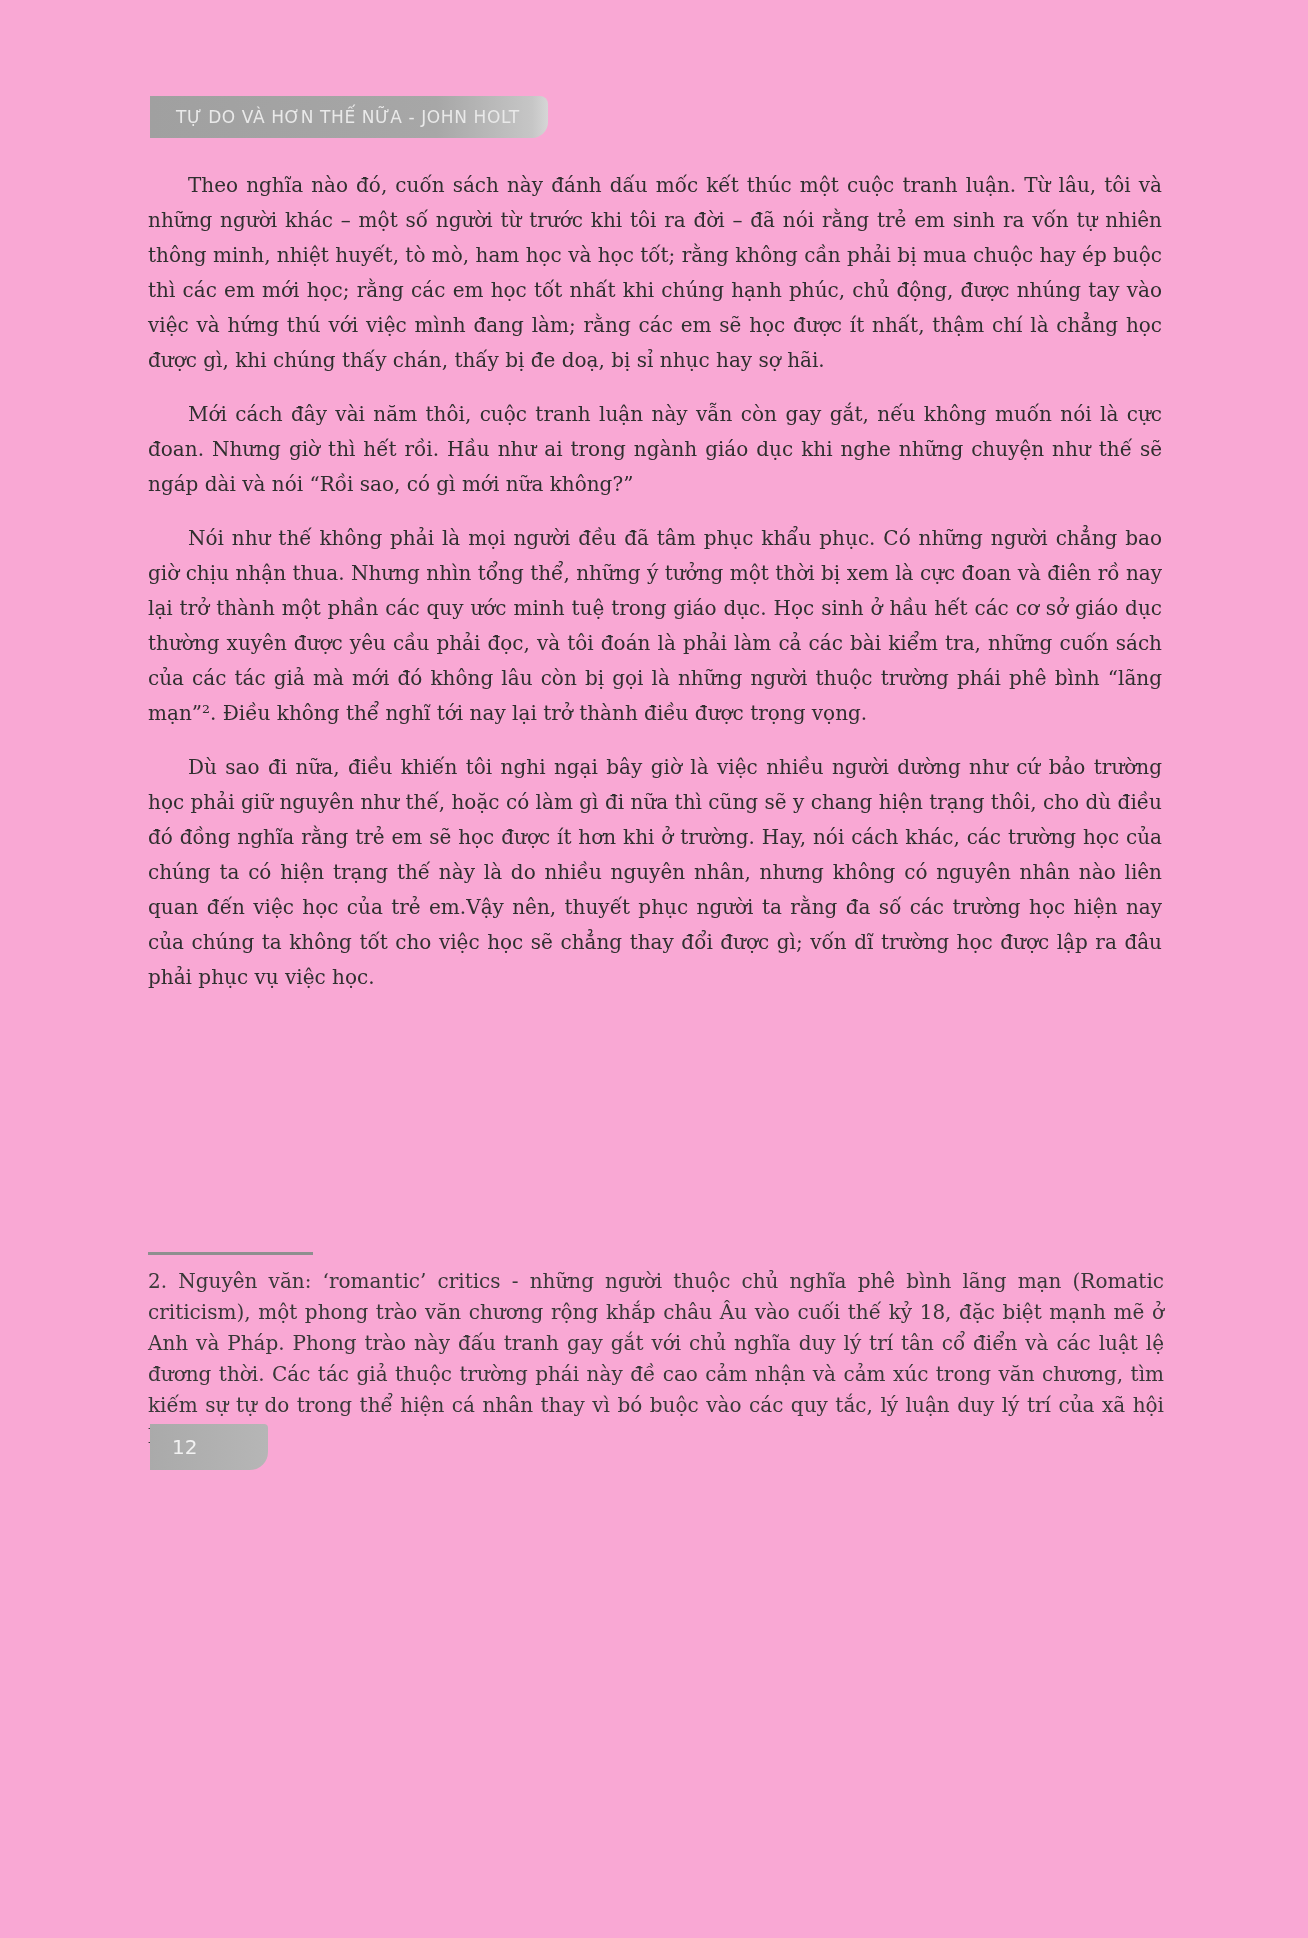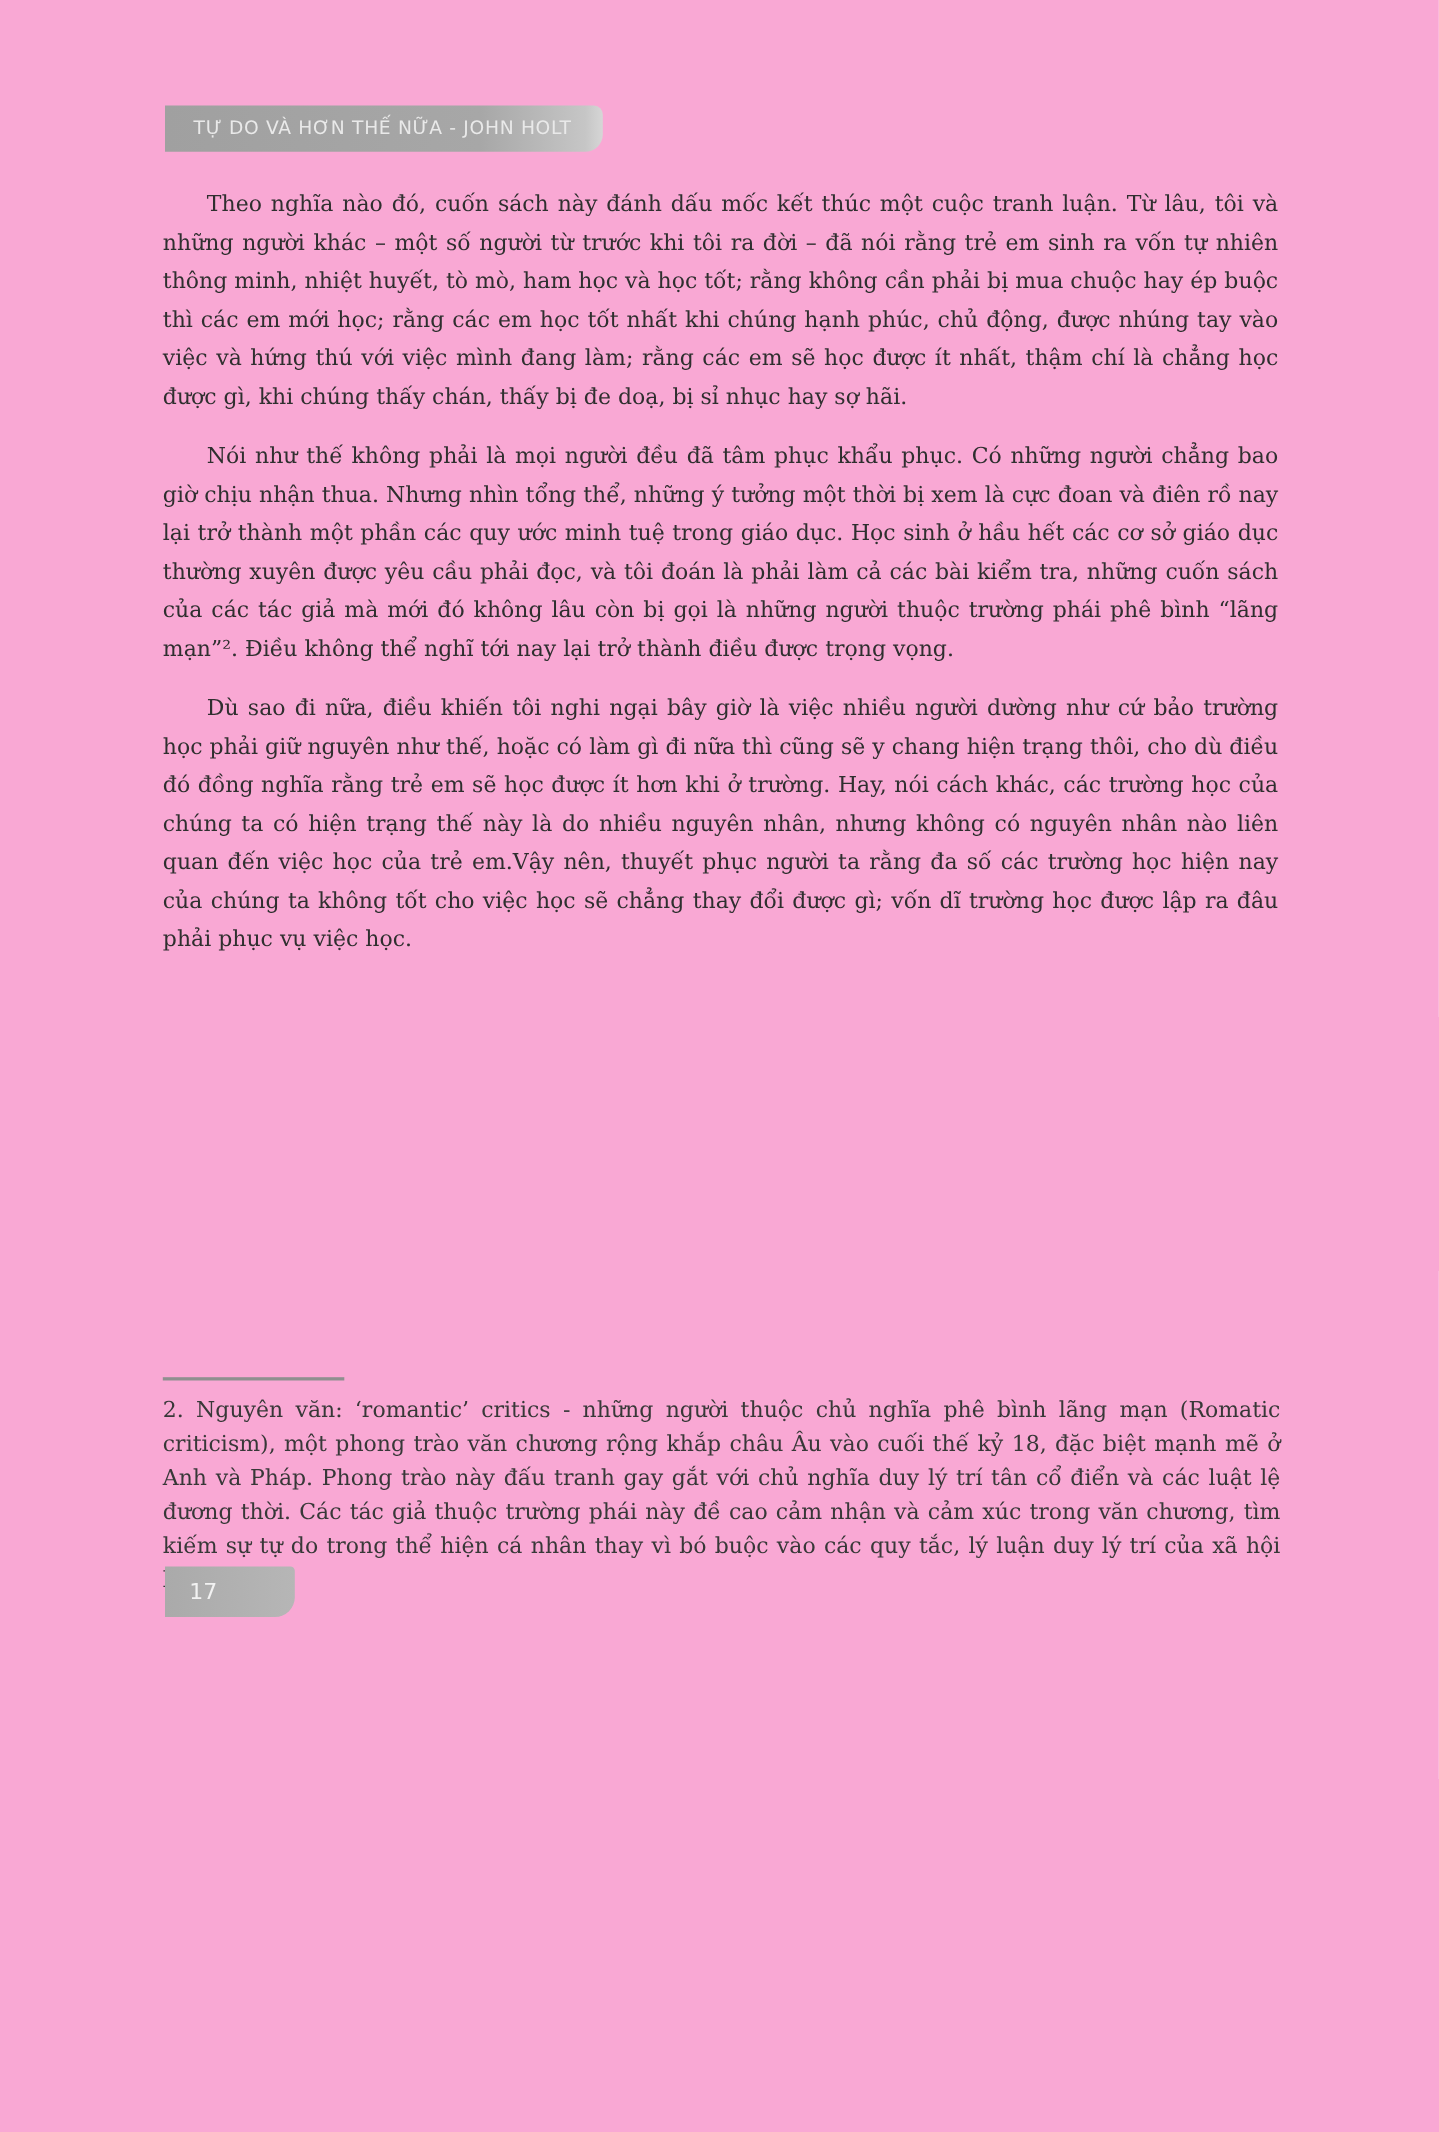--- a/index.html
+++ b/index.html
@@ -90,25 +90,26 @@
 <body>
 
 <div class="page">
 
   <div class="header-bar">
     <span class="running-title">TỰ DO VÀ HƠN THẾ NỮA - JOHN HOLT</span>
   </div>
 
   <main class="body-text">
     <p class="para">Theo nghĩa nào đó, cuốn sách này đánh dấu mốc kết thúc một cuộc tranh luận. Từ lâu, tôi và những người khác – một số người từ trước khi tôi ra đời – đã nói rằng trẻ em sinh ra vốn tự nhiên thông minh, nhiệt huyết, tò mò, ham học và học tốt; rằng không cần phải bị mua chuộc hay ép buộc thì các em mới học; rằng các em học tốt nhất khi chúng hạnh phúc, chủ động, được nhúng tay vào việc và hứng thú với việc mình đang làm; rằng các em sẽ học được ít nhất, thậm chí là chẳng học được gì, khi chúng thấy chán, thấy bị đe doạ, bị sỉ nhục hay sợ hãi.</p>
+    <p class="para">Mới cách đây vài năm thôi, cuộc tranh luận này vẫn còn gay gắt, nếu không muốn nói là cực đoan. Nhưng giờ thì hết rồi. Hầu như ai trong ngành giáo dục khi nghe những chuyện như thế sẽ ngáp dài và nói “Rồi sao, có gì mới nữa không?”</p>
     <p class="para">Nói như thế không phải là mọi người đều đã tâm phục khẩu phục. Có những người chẳng bao giờ chịu nhận thua. Nhưng nhìn tổng thể, những ý tưởng một thời bị xem là cực đoan và điên rồ nay lại trở thành một phần các quy ước minh tuệ trong giáo dục. Học sinh ở hầu hết các cơ sở giáo dục thường xuyên được yêu cầu phải đọc, và tôi đoán là phải làm cả các bài kiểm tra, những cuốn sách của các tác giả mà mới đó không lâu còn bị gọi là những người thuộc trường phái phê bình “lãng mạn”². Điều không thể nghĩ tới nay lại trở thành điều được trọng vọng.</p>
     <p class="para">Dù sao đi nữa, điều khiến tôi nghi ngại bây giờ là việc nhiều người dường như cứ bảo trường học phải giữ nguyên như thế, hoặc có làm gì đi nữa thì cũng sẽ y chang hiện trạng thôi, cho dù điều đó đồng nghĩa rằng trẻ em sẽ học được ít hơn khi ở trường. Hay, nói cách khác, các trường học của chúng ta có hiện trạng thế này là do nhiều nguyên nhân, nhưng không có nguyên nhân nào liên quan đến việc học của trẻ em.Vậy nên, thuyết phục người ta rằng đa số các trường học hiện nay của chúng ta không tốt cho việc học sẽ chẳng thay đổi được gì; vốn dĩ trường học được lập ra đâu phải phục vụ việc học.</p>
   </main>
 
   <div class="footnote-sep"></div>
 
   <div class="footnote">2. Nguyên văn: ‘romantic’ critics - những người thuộc chủ nghĩa phê bình lãng mạn (Romatic criticism), một phong trào văn chương rộng khắp châu Âu vào cuối thế kỷ 18, đặc biệt mạnh mẽ ở Anh và Pháp. Phong trào này đấu tranh gay gắt với chủ nghĩa duy lý trí tân cổ điển và các luật lệ đương thời. Các tác giả thuộc trường phái này đề cao cảm nhận và cảm xúc trong văn chương, tìm kiếm sự tự do trong thể hiện cá nhân thay vì bó buộc vào các quy tắc, lý luận duy lý trí của xã hội bấy giờ.</div>
 
   <div class="page-number-box">
-    <span class="page-number">17</span>
+    <span class="page-number">12</span>
   </div>
 
 </div>
 
 </body></html>

